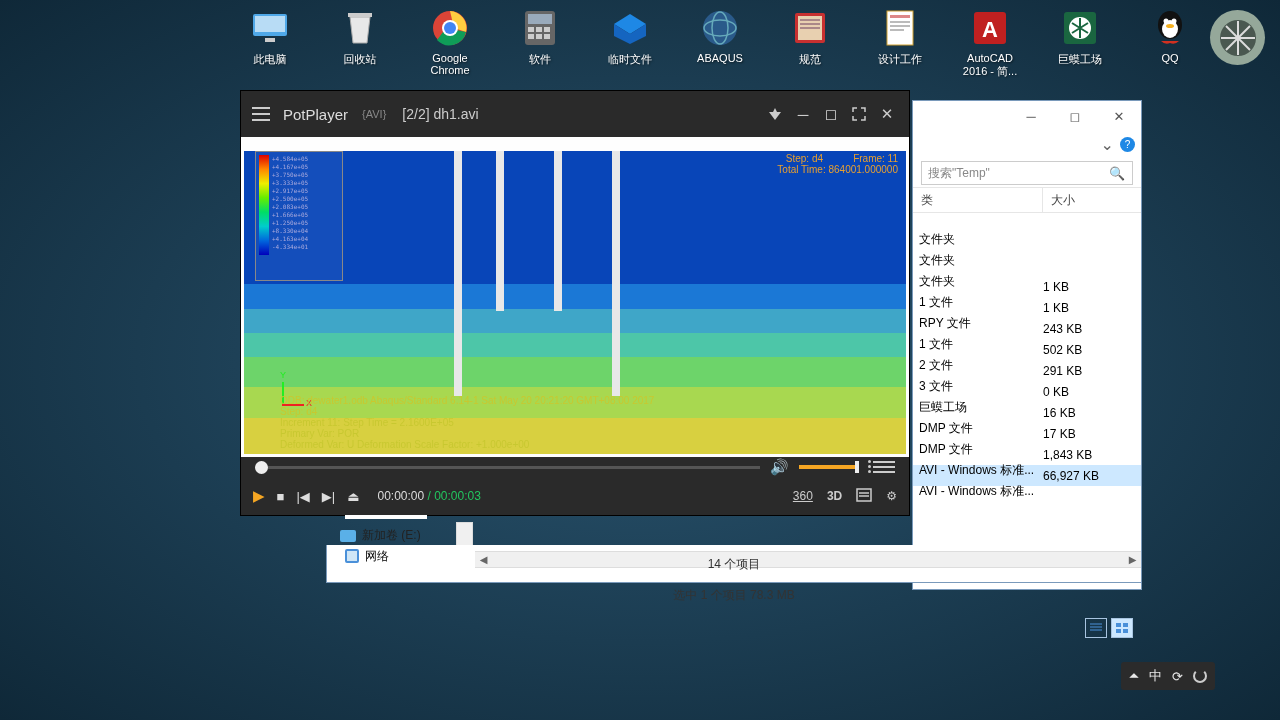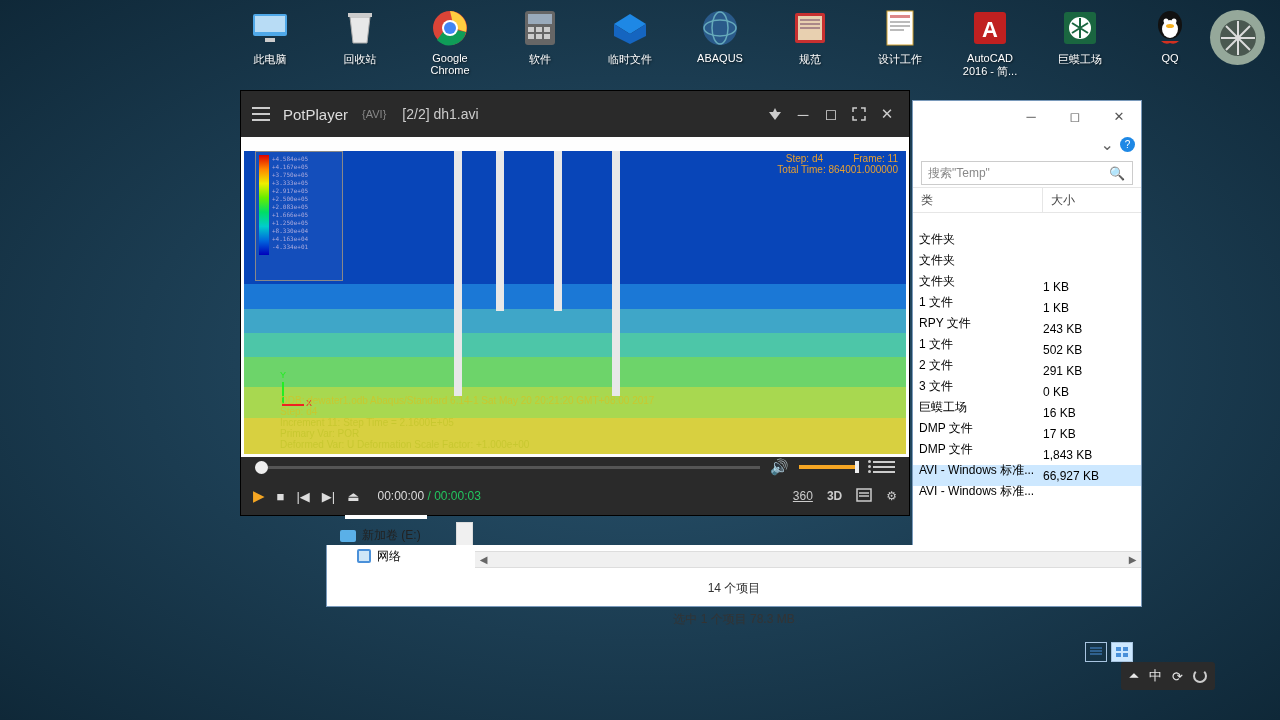--- a/index.html
+++ b/index.html
@@ -87,21 +87,21 @@
 .ex-row { height: 21px; display: flex; align-items: center; padding: 0 6px; }
 .ex-row.sel { background: #cde8ff; }
 .ex-row .rt { width: 124px; white-space: nowrap; overflow: hidden; text-overflow: ellipsis; margin-top: 32px; }
 .ex-row .rs { flex: 1; text-align: left; padding-right: 4px; }
 .ex-sidebar-item { position: absolute; left: 106px; font-size: 12px; color: #222; display: flex; align-items: center; gap: 6px; }
 .ex-side1 { top: 527px; }
 .ex-drive-icon { width: 16px; height: 12px; background: #5ab0e8; border-radius: 2px; }
 .ex-net-icon { width: 14px; height: 14px; border: 2px solid #4a90d9; border-radius: 2px; background: #cfe6f7; }
 
 
-.ex-bottom { position: absolute; top: 545px; left: 326px; width: 816px; height: 62px; background: #fff; border: 1px solid #7a9abb; border-top: none; padding-left: 12px; }
+.ex-bottom { position: absolute; top: 545px; left: 326px; width: 816px; height: 38px; background: #fff; border: 1px solid #7a9abb; border-top: none; }
 .ex-scroll { height: 17px; background: #f0f0f0; border-top: 1px solid #ddd; border-bottom: 1px solid #ddd; display: flex; align-items: center; }
 .ex-scroll-arrow { width: 17px; height: 15px; display: flex; align-items: center; justify-content: center; color: #666; font-size: 10px; cursor: pointer; }
 .ex-scroll-track { flex: 1; }
 .ex-status { height: 26px; display: flex; align-items: center; padding: 0 8px; font-size: 12px; color: #333; gap: 14px; }
 .ex-status .views { margin-left: auto; display: flex; gap: 4px; }
 .ex-view-btn { width: 22px; height: 20px; border: 1px solid #a8c4e0; display: flex; align-items: center; justify-content: center; cursor: pointer; }
 .ex-view-btn.active { background: #cde8ff; }
 .ex-side-scroll { position: absolute; top: 522px; left: 456px; width: 17px; height: 24px; background: #f0f0f0; border: 1px solid #ddd; }
 
 

